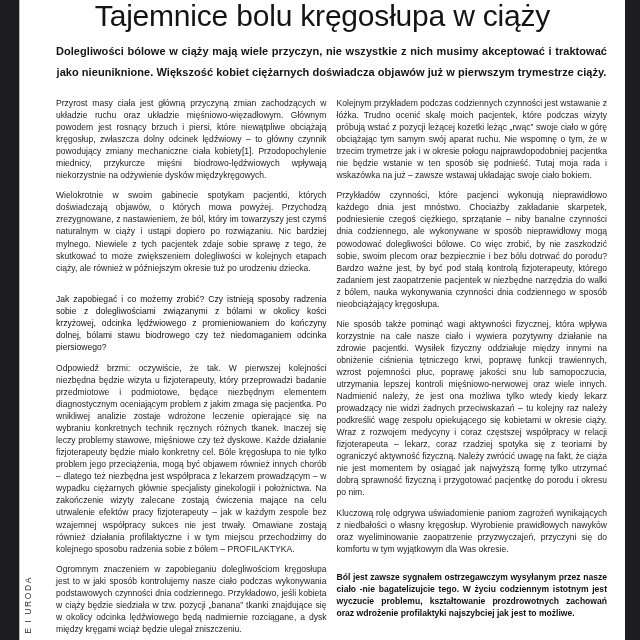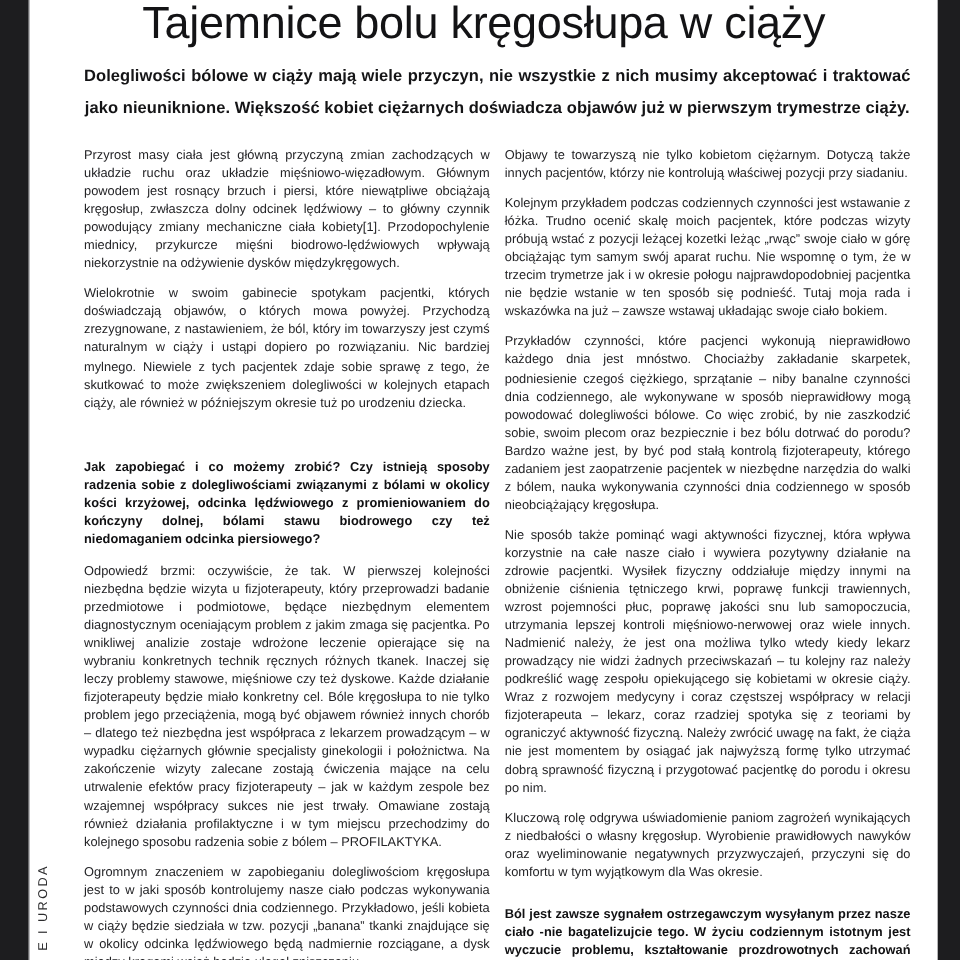--- a/index.html
+++ b/index.html
@@ -116,23 +116,23 @@
   .para {
     margin: 0 0 8px 0;
     font-size: 8.55px;
     line-height: 12.05px;
     text-align: justify;
     color: #232326;
     hyphens: none;
     letter-spacing: 0.01px;
   }
   .para.bold {
-    font-weight: 700;
+    font-weight: 400;
     color: #111113;
-    margin-top: 31px;
+    margin-top: 19px;
     margin-bottom: 9px;
   }
   .para.lastbold {
     font-weight: 700;
     color: #111113;
     margin-top: 16px;
   }
 </style>
 </head>
 <body>
@@ -154,23 +154,22 @@
 
     <div id="columns">
       <div class="column" id="col-left">
           <p class="para">Przyrost masy ciała jest główną przyczyną zmian zachodzących w układzie ruchu oraz układzie mięśniowo-więzadłowym. Głównym powodem jest rosnący brzuch i piersi, które niewątpliwe obciążają kręgosłup, zwłaszcza dolny odcinek lędźwiowy – to główny czynnik powodujący zmiany mechaniczne ciała kobiety[1]. Przodopochylenie miednicy, przykurcze mięśni biodrowo-lędźwiowych wpływają niekorzystnie na odżywienie dysków międzykręgowych.</p>
           <p class="para">Wielokrotnie w swoim gabinecie spotykam pacjentki, których doświadczają objawów, o których mowa powyżej. Przychodzą zrezygnowane, z nastawieniem, że ból,  który im towarzyszy jest czymś naturalnym w ciąży i ustąpi dopiero po rozwiązaniu. Nic bardziej mylnego. Niewiele z tych pacjentek zdaje sobie sprawę z tego, że skutkować to może zwiększeniem dolegliwości w kolejnych etapach ciąży, ale również w późniejszym okresie tuż po urodzeniu dziecka.</p>
           <p class="para bold">Jak zapobiegać i co możemy zrobić? Czy istnieją sposoby radzenia sobie z dolegliwościami związanymi z bólami w okolicy kości krzyżowej, odcinka lędźwiowego z promieniowaniem do kończyny dolnej, bólami stawu biodrowego czy też niedomaganiem odcinka piersiowego?</p>
           <p class="para">Odpowiedź brzmi: oczywiście, że tak. W pierwszej kolejności niezbędna będzie wizyta u fizjoterapeuty, który przeprowadzi badanie przedmiotowe i podmiotowe, będące niezbędnym elementem diagnostycznym oceniającym problem z jakim zmaga się pacjentka. Po wnikliwej analizie zostaje wdrożone leczenie opierające się na wybraniu konkretnych technik ręcznych różnych tkanek. Inaczej się leczy problemy stawowe, mięśniowe czy też dyskowe. Każde działanie fizjoterapeuty będzie miało konkretny cel. Bóle kręgosłupa to nie tylko problem jego przeciążenia, mogą być objawem również innych chorób – dlatego też niezbędna jest współpraca z lekarzem prowadzącym – w wypadku ciężarnych głównie specjalisty ginekologii i położnictwa. Na zakończenie wizyty zalecane zostają ćwiczenia mające na celu utrwalenie efektów pracy fizjoterapeuty – jak w każdym zespole bez wzajemnej współpracy sukces nie jest trwały. Omawiane zostają również działania profilaktyczne i w tym miejscu przechodzimy do kolejnego sposobu radzenia sobie z bólem – PROFILAKTYKA.</p>
           <p class="para">Ogromnym znaczeniem w zapobieganiu dolegliwościom kręgosłupa jest to w jaki sposób kontrolujemy nasze ciało podczas wykonywania podstawowych czynności dnia codziennego. Przykładowo, jeśli kobieta w ciąży będzie siedziała w tzw. pozycji „banana” tkanki znajdujące się w okolicy odcinka lędźwiowego będą nadmiernie rozciągane, a dysk między kręgami wciąż będzie ulegał zniszczeniu.</p>
         </div>
       <div class="column" id="col-right">
-          <p class="para">Objawy te towarzyszą nie tylko kobietom ciężarnym. Dotyczą także innych pacjentów, którzy nie kontrolują właściwej pozycji przy siadaniu.</p>
           <p class="para">Kolejnym przykładem podczas codziennych czynności jest wstawanie z łóżka. Trudno ocenić skalę moich pacjentek, które podczas wizyty próbują wstać z pozycji leżącej kozetki leżąc „rwąc” swoje ciało w górę obciążając tym samym swój aparat ruchu. Nie wspomnę o tym, że w trzecim trymetrze jak i w okresie połogu najprawdopodobniej pacjentka nie będzie wstanie w ten sposób się podnieść. Tutaj moja rada i wskazówka na już – zawsze wstawaj układając swoje ciało bokiem.</p>
           <p class="para">Przykładów czynności, które pacjenci wykonują nieprawidłowo każdego dnia jest mnóstwo. Chociażby zakładanie skarpetek, podniesienie czegoś ciężkiego, sprzątanie – niby banalne czynności dnia codziennego, ale wykonywane w sposób nieprawidłowy mogą powodować dolegliwości bólowe. Co więc zrobić, by nie zaszkodzić sobie, swoim plecom oraz bezpiecznie i bez bólu dotrwać do porodu? Bardzo ważne jest, by być pod stałą kontrolą fizjoterapeuty, którego zadaniem jest zaopatrzenie pacjentek w niezbędne narzędzia do walki z bólem, nauka wykonywania czynności dnia codziennego w sposób nieobciążający kręgosłupa.</p>
           <p class="para">Nie sposób także pominąć wagi aktywności fizycznej, która wpływa korzystnie na całe nasze ciało i wywiera pozytywny działanie na zdrowie pacjentki. Wysiłek fizyczny oddziałuje między innymi na obniżenie ciśnienia tętniczego krwi, poprawę funkcji trawiennych, wzrost pojemności płuc, poprawę jakości snu lub samopoczucia, utrzymania lepszej kontroli mięśniowo-nerwowej oraz wiele innych. Nadmienić należy, że jest ona możliwa tylko wtedy kiedy lekarz prowadzący nie widzi żadnych przeciwskazań – tu kolejny raz należy podkreślić wagę zespołu opiekującego się kobietami w okresie ciąży. Wraz z rozwojem medycyny i coraz częstszej współpracy w relacji fizjoterapeuta – lekarz, coraz rzadziej spotyka się z teoriami by ograniczyć aktywność fizyczną. Należy zwrócić uwagę na fakt, że ciąża nie jest momentem by osiągać jak najwyższą formę tylko utrzymać dobrą sprawność fizyczną i przygotować pacjentkę do porodu i okresu po nim.</p>
-          <p class="para">Kluczową rolę odgrywa uświadomienie paniom zagrożeń wynikających z niedbałości o własny kręgosłup. Wyrobienie prawidłowych nawyków oraz wyeliminowanie negatywnych przyzwyczajeń, przyczyni się do komfortu w tym wyjątkowym dla Was okresie.</p>
+          <p class="para">Kluczową rolę odgrywa uświadomienie paniom zagrożeń wynikających z niedbałości o własny kręgosłup. Wyrobienie prawidłowych nawyków oraz wyeliminowanie zaopatrzenie przyzwyczajeń, przyczyni się do komfortu w tym wyjątkowym dla Was okresie.</p>
           <p class="para lastbold">Ból jest zawsze sygnałem ostrzegawczym wysyłanym przez nasze ciało -nie bagatelizujcie tego. W życiu codziennym istotnym jest wyczucie problemu, kształtowanie prozdrowotnych zachowań oraz wdrożenie profilaktyki najszybciej jak jest to możliwe.</p>
         </div>
     </div>
 
   </div>
 </div>
 
 </body></html>

